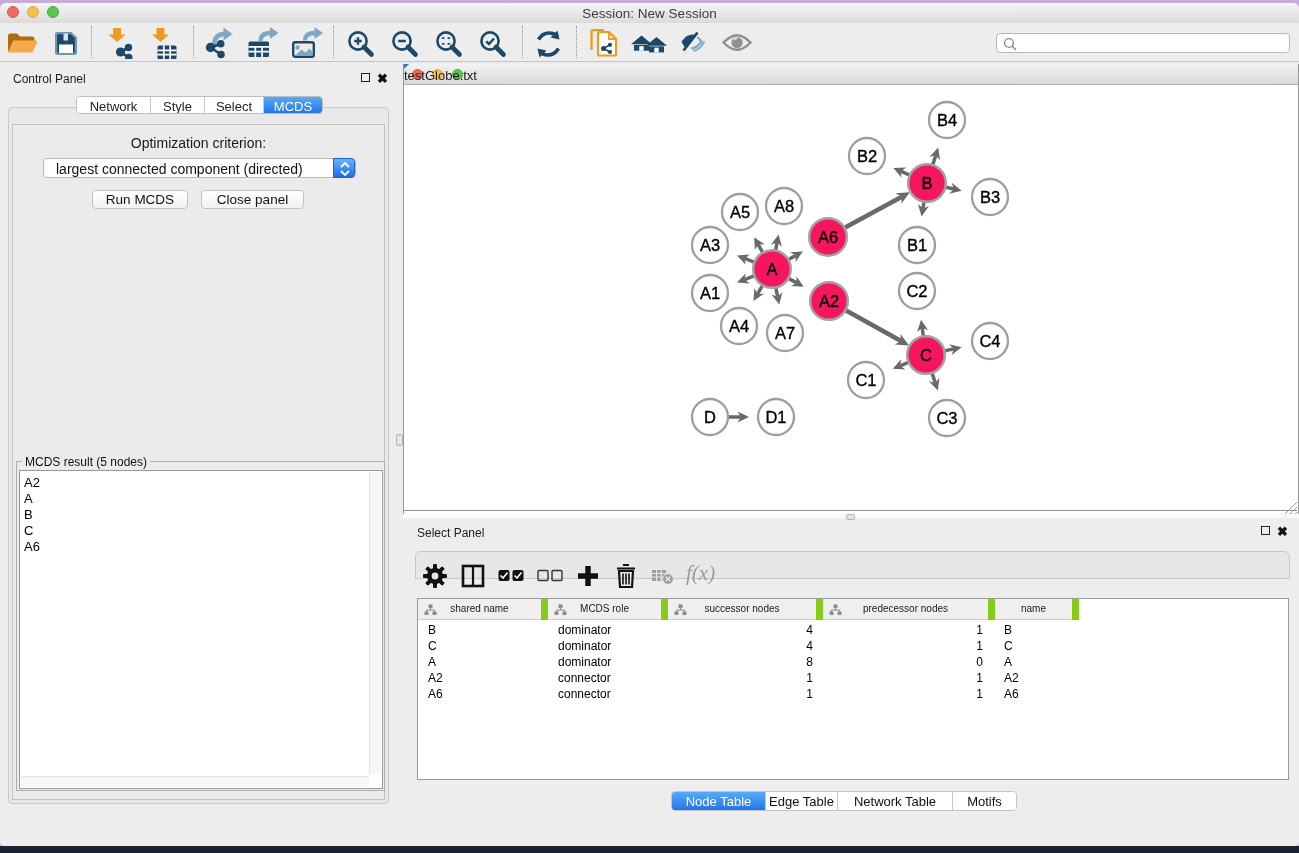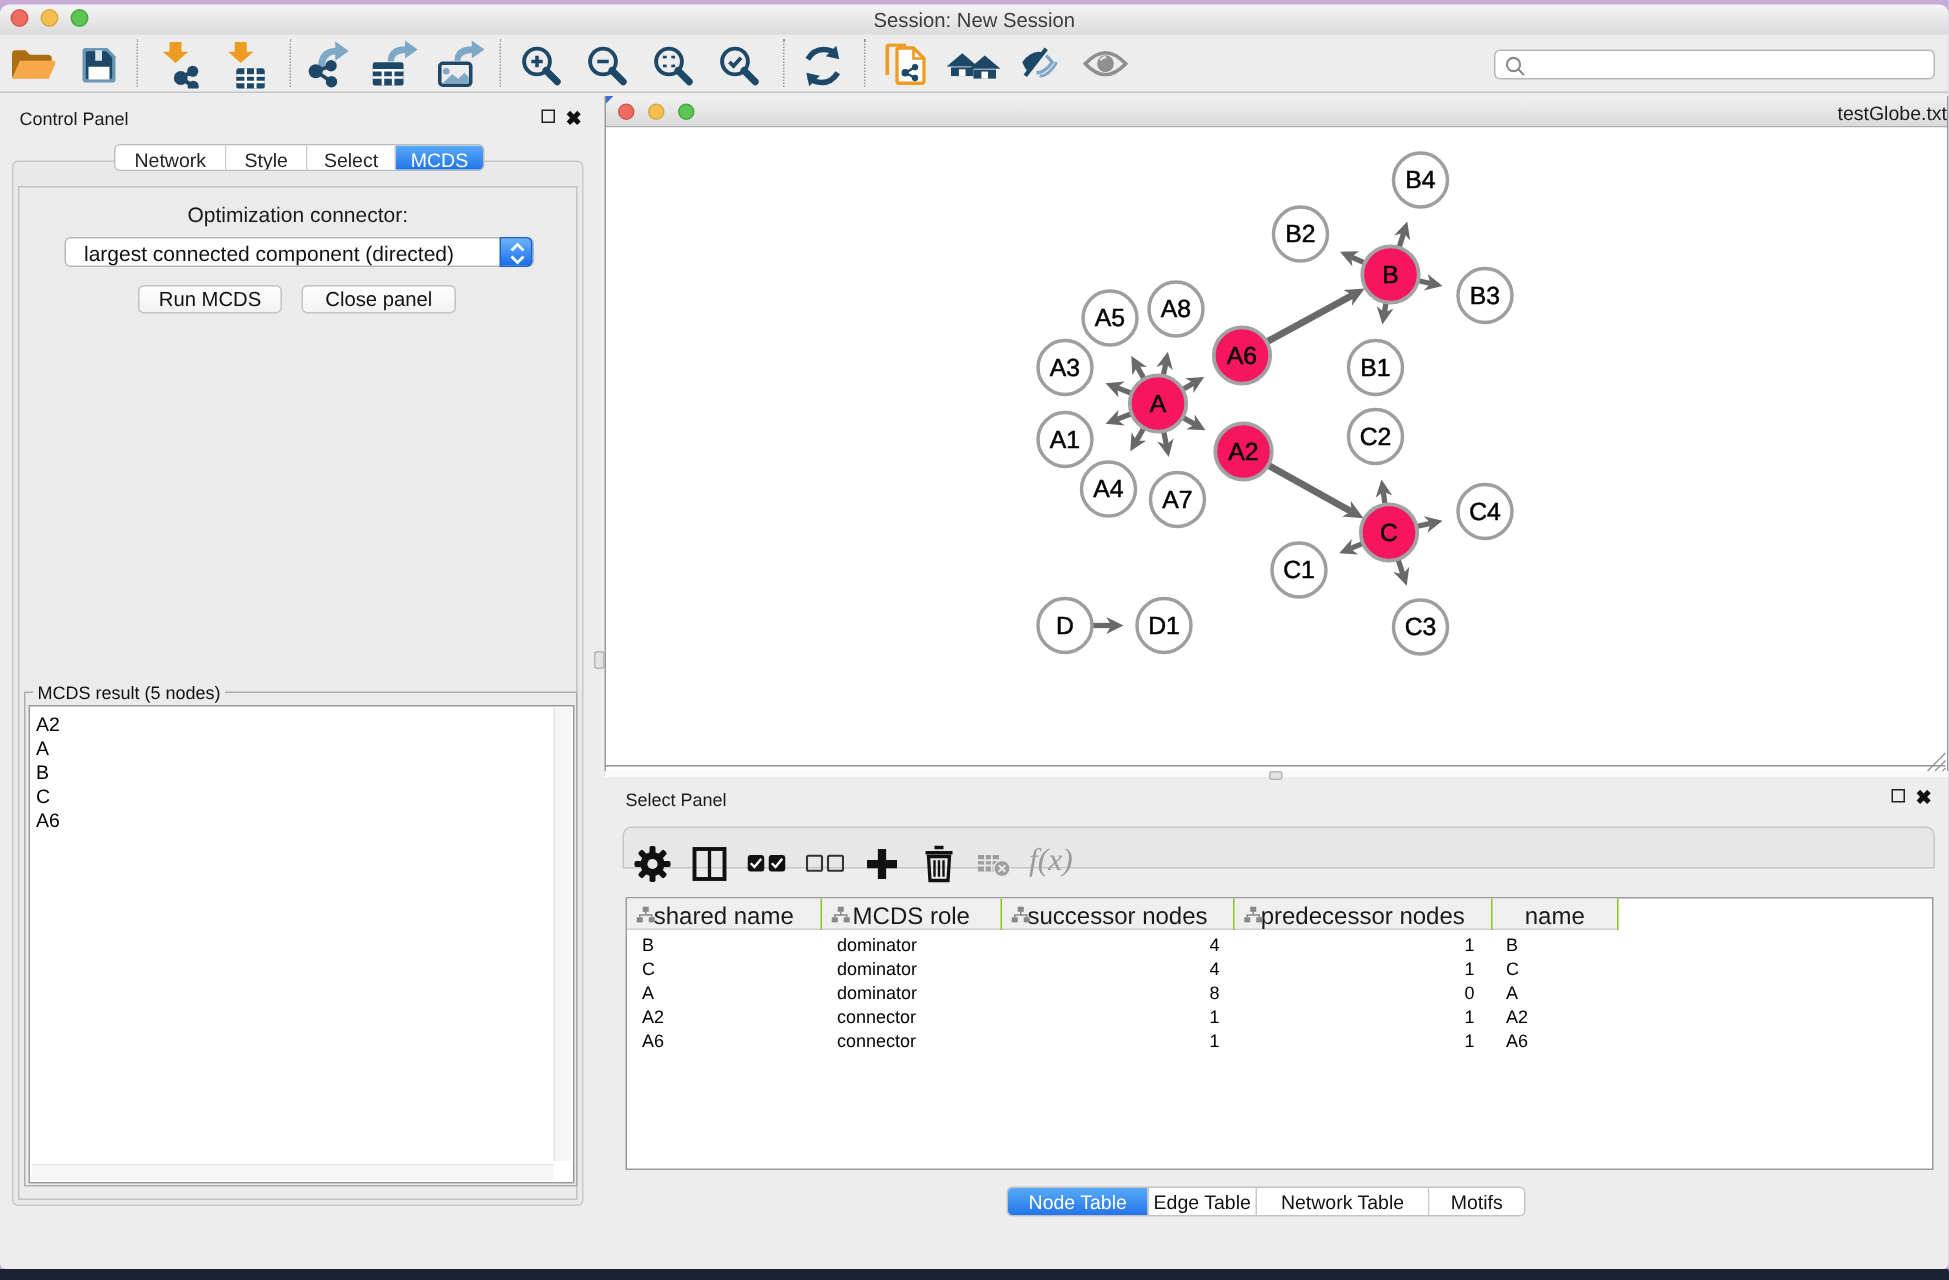--- a/index.html
+++ b/index.html
@@ -35,31 +35,31 @@
 #mcdslist{position:absolute;left:2px;top:8px;width:364px;height:319px;background:#fff;border:1px solid #999}
 #mcdslist .items{position:absolute;left:4px;top:4px;font-size:13px;line-height:16px;color:#000}
 #mcdslist .vscroll{position:absolute;right:1px;top:1px;width:12px;height:302px;background:#f6f6f6;border-left:1px solid #e3e3e3}
 #mcdslist .hscroll{position:absolute;left:1px;bottom:1px;height:11px;right:13px;background:#f6f6f6;border-top:1px solid #e3e3e3}
 
 #netframe{position:absolute;left:403px;top:61px;width:896px;height:453px;background:#fff;border:1px solid #979797;border-top:none}
 #nettitle{position:absolute;left:0;top:0;width:100%;height:21px;background:linear-gradient(#f2f2f2,#d9d9d9);border-bottom:1px solid #b0b0b0}
 #nettitle .t1{left:8px;top:5px;width:11px;height:11px;background:#ee6b60;border:0.5px solid #d3594e}
 #nettitle .t2{left:28px;top:5px;width:11px;height:11px;background:#f5bf4f;border:0.5px solid #dba741}
 #nettitle .t3{left:48px;top:5px;width:11px;height:11px;background:#5ec454;border:0.5px solid #47a83e}
-#nettitle .txt{position:absolute;top:4px;width:100%;text-align:right;font-size:13px;color:#1c1c1c}
+#nettitle .txt{position:absolute;top:4px;width:100%;text-align:left;font-size:13px;color:#1c1c1c}
 #netcanvas{position:absolute;left:0px;top:21px;width:893px;height:426px;background:#fff;border-bottom:1px solid #909090}
 #netstrip{position:absolute;left:403px;top:511px;width:896px;height:4px;background:#fafafa}
 .grip{position:absolute;left:846px;top:511px;width:9px;height:6px;background:#e3e3e3;border:1px solid #b5b5b5;border-radius:2px}
 .vgrip{position:absolute;left:396px;top:431px;width:7px;height:12px;background:#e3e3e3;border:1px solid #b5b5b5;border-radius:2px}
 
 #tptitle{position:absolute;left:417px;top:523px;font-size:12px;color:#1c1c1c}
 #tptoolbar{position:absolute;left:415px;top:548px;width:875px;height:28px;background:#e7e7e7;border:1px solid #c6c6c6;border-radius:6px 6px 0 0}
 #tablebox{position:absolute;left:417px;top:595px;width:872px;height:182px;background:#fff;border:1px solid #9a9a9a}
 .thead{position:absolute;left:0;top:0;height:21px;background:#efefef;border-bottom:1px solid #d0d0d0}
-.thcell{position:absolute;top:0;height:21px;border-right:1px solid #84cc16;font-size:16px;color:#1a1a1a;text-align:center;padding-top:4px}
+.thcell{position:absolute;top:0;height:21px;border-right:7px solid #84cc16;font-size:10px;color:#1a1a1a;text-align:center;padding-top:4px}
 .trow{position:absolute;font-size:12px;color:#000}
 #bottomtabs{position:absolute;left:671px;top:788px;height:20px;display:flex;border:1px solid #c3c3c3;border-radius:4px;overflow:hidden;background:#fff}
 .btab{font-size:13px;color:#111;text-align:center;height:20px;padding-top:2px;border-right:1px solid #c9c9c9;background:#fff}
 .btab:last-child{border-right:none}
 .btab.sel{background:linear-gradient(#58aaf9,#1d6fe8);color:#fff}
 
 #statusbar{position:absolute;left:0;top:815px;width:100%;height:28px;background:#ededed;border-top:1px solid #d6d6d6}
 #listbtn{position:absolute;left:10px;top:5px;width:28px;height:20px;background:#f5f5f5;border:1px solid #b5b5b5}
 #membtn{position:absolute;left:1214px;top:4px;width:74px;height:22px;background:#f5f5f5;border:1px solid #b5b5b5;font-size:12px;color:#111}
 #membtn .dot{position:absolute;left:8px;top:5px;width:12px;height:12px;border-radius:50%;background:#1d8c35}
@@ -200,21 +200,21 @@
   <div class="float-sq" style="left:361px;top:70px"></div>
   <div class="close-x" style="left:377px;top:68px">✖</div>
   <div id="tabwrap"></div>
   <div class="tabs">
     <div class="tab" style="width:74px">Network</div>
     <div class="tab" style="width:54px">Style</div>
     <div class="tab" style="width:59px">Select</div>
     <div class="tab sel" style="width:58px">MCDS</div>
   </div>
   <div id="innerpanel"></div>
-  <div id="optlabel">Optimization connector:</div>
+  <div id="optlabel">Optimization criterion:</div>
   <div id="combo">
     <div class="txt">largest connected component (directed)</div>
     <div class="btn">
         <svg width="14" height="16">
           <path d="M3 6 L7 2 L11 6" fill="none" stroke="#fff" stroke-width="1.8"></path>
           <path d="M3 10 L7 14 L11 10" fill="none" stroke="#fff" stroke-width="1.8"></path>
         </svg>
       </div>
   </div>
   <div class="pbtn" style="left:92px;top:187px;width:96px">Run MCDS</div>

